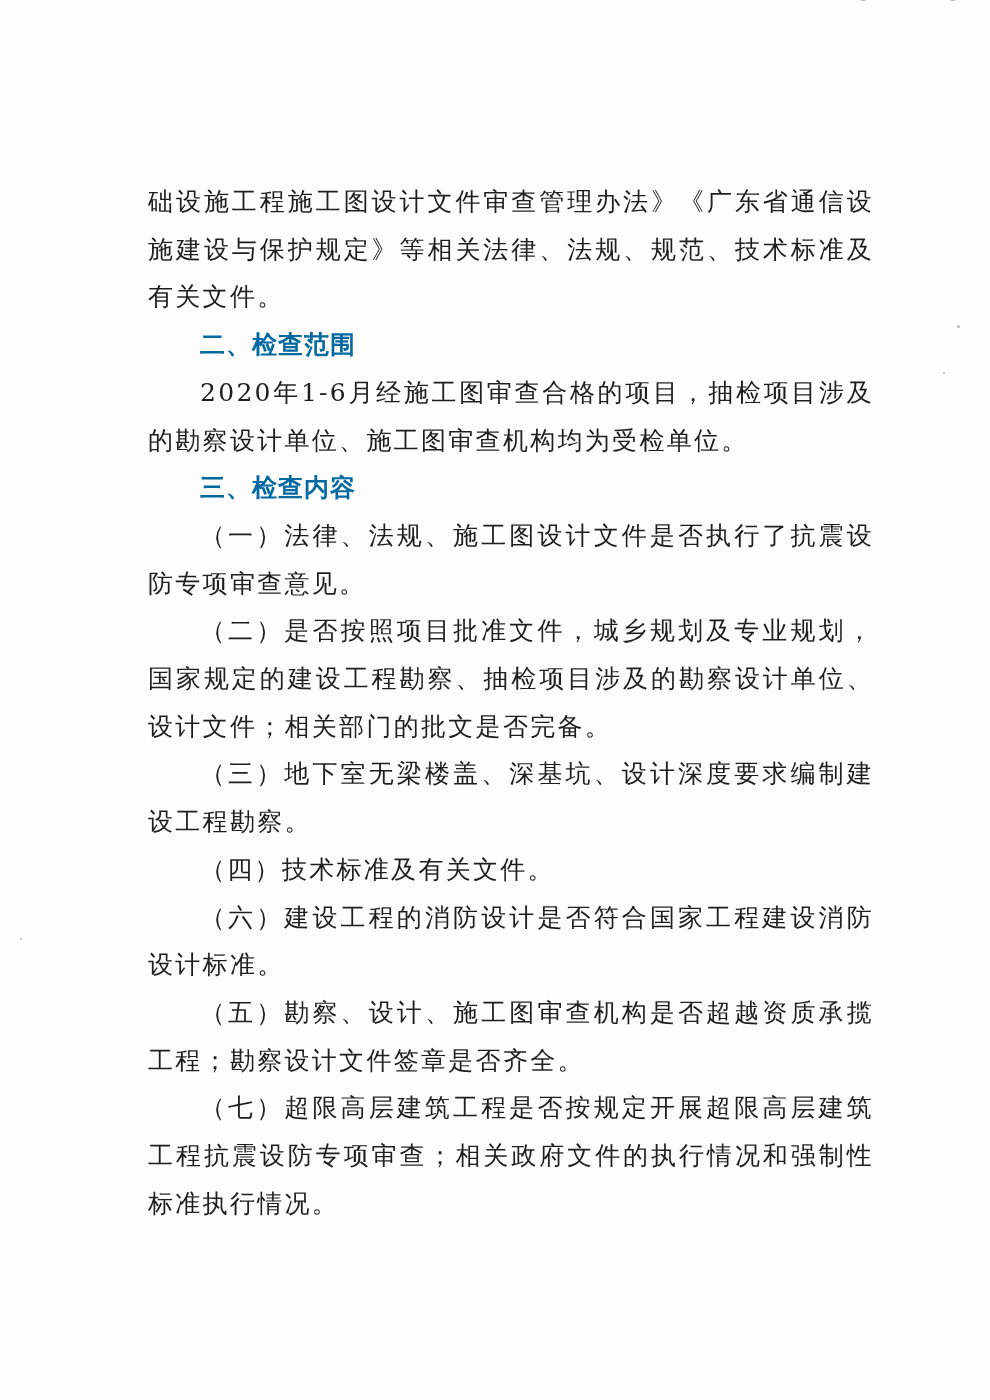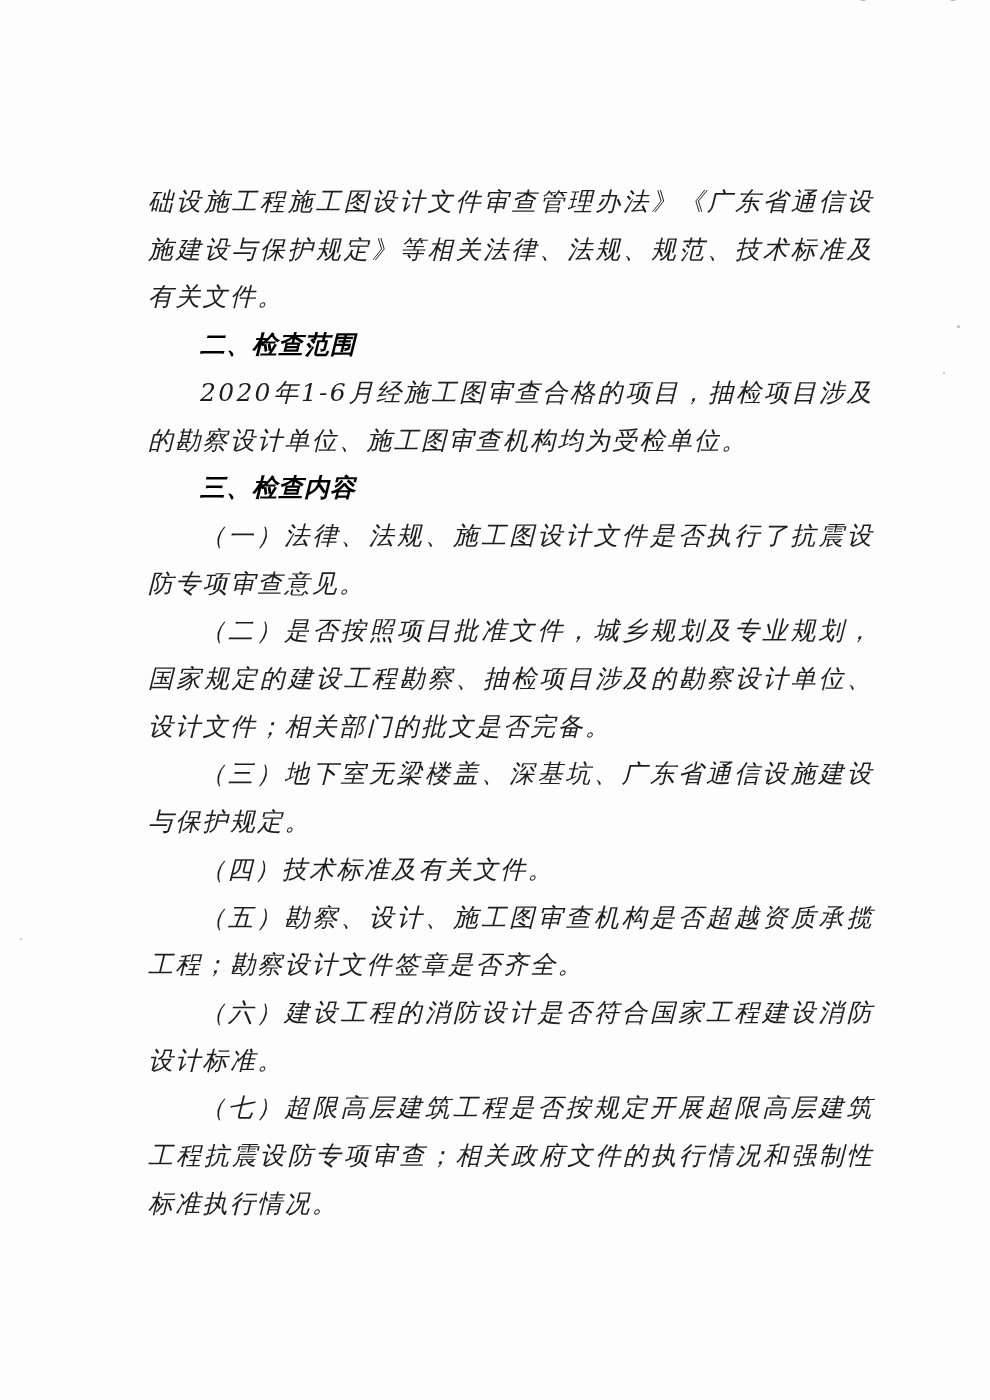--- a/index.html
+++ b/index.html
@@ -9,40 +9,40 @@
       background: #fdfdfd;
     }
     .content {
       position: absolute; left: 148px; top: 178px; width: 726px;
       font-family: "DejaVu Serif", "Liberation Serif", serif;
       color: #1e1e1e;
       font-size: 25px;
       line-height: 47.7px;
       letter-spacing: 2.3px;
     }
-    .para { margin: 0; text-align: justify; text-align-last: left; font-style: italic; }
+    .para { margin: 0; text-align: justify; text-align-last: left; }
     .indent { text-indent: 52px; }
-    .heading { font-family: "DejaVu Sans", "Liberation Sans", sans-serif; font-weight: bold; color: #000000; letter-spacing: 1px; }
+    .heading { font-family: "DejaVu Sans", "Liberation Sans", sans-serif; font-weight: bold; color: #0369a1; letter-spacing: 1px; }
     .speck { position: absolute; background: #bbb; border-radius: 50%; }
   </style>
 </head>
 <body>
 
 <div class="page">
   <div class="content">
     <p class="para">础设施工程施工图设计文件审查管理办法》《广东省通信设施建设与保护规定》等相关法律、法规、规范、技术标准及有关文件。</p>
     <p class="para indent heading">二、检查范围</p>
     <p class="para indent">2020年1-6月经施工图审查合格的项目，抽检项目涉及的勘察设计单位、施工图审查机构均为受检单位。</p>
     <p class="para indent heading">三、检查内容</p>
     <p class="para indent">（一）法律、法规、施工图设计文件是否执行了抗震设防专项审查意见。</p>
     <p class="para indent">（二）是否按照项目批准文件，城乡规划及专业规划，国家规定的建设工程勘察、抽检项目涉及的勘察设计单位、设计文件；相关部门的批文是否完备。</p>
-    <p class="para indent">（三）地下室无梁楼盖、深基坑、广东省通信设施建设与保护规定。</p>
+    <p class="para indent">（三）地下室无梁楼盖、深基坑、设计深度要求编制建设工程勘察。</p>
     <p class="para indent">（四）技术标准及有关文件。</p>
+    <p class="para indent">（六）建设工程的消防设计是否符合国家工程建设消防设计标准。</p>
     <p class="para indent">（五）勘察、设计、施工图审查机构是否超越资质承揽工程；勘察设计文件签章是否齐全。</p>
-    <p class="para indent">（六）建设工程的消防设计是否符合国家工程建设消防设计标准。</p>
     <p class="para indent">（七）超限高层建筑工程是否按规定开展超限高层建筑工程抗震设防专项审查；相关政府文件的执行情况和强制性标准执行情况。</p>
   </div>
   <div class="speck" style="left:957px;top:325px;width:3px;height:3px;"></div>
   <div class="speck" style="left:943px;top:372px;width:2px;height:2px;"></div>
   <div class="speck" style="left:20px;top:938px;width:2px;height:2px;"></div>
   <div class="speck" style="left:860px;top:0px;width:6px;height:1px;"></div>
   <div class="speck" style="left:950px;top:0px;width:6px;height:1px;"></div>
 </div>
 
 </body></html>

